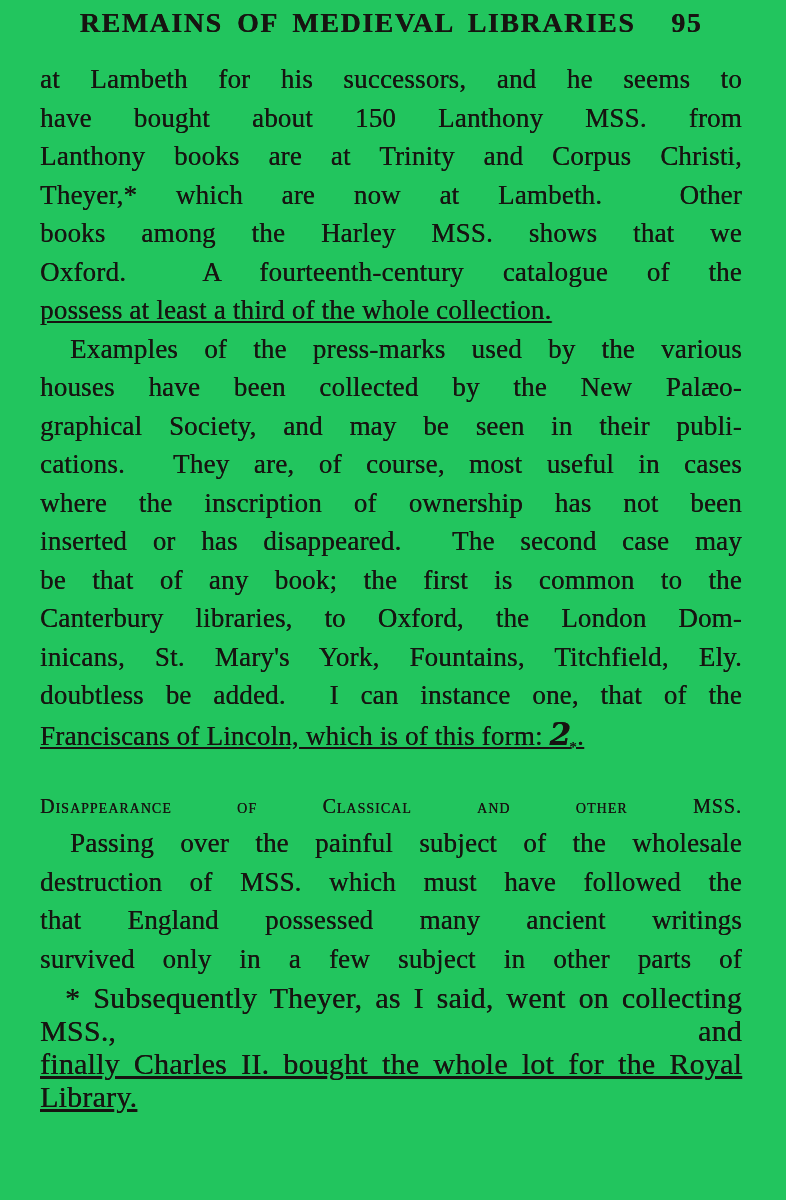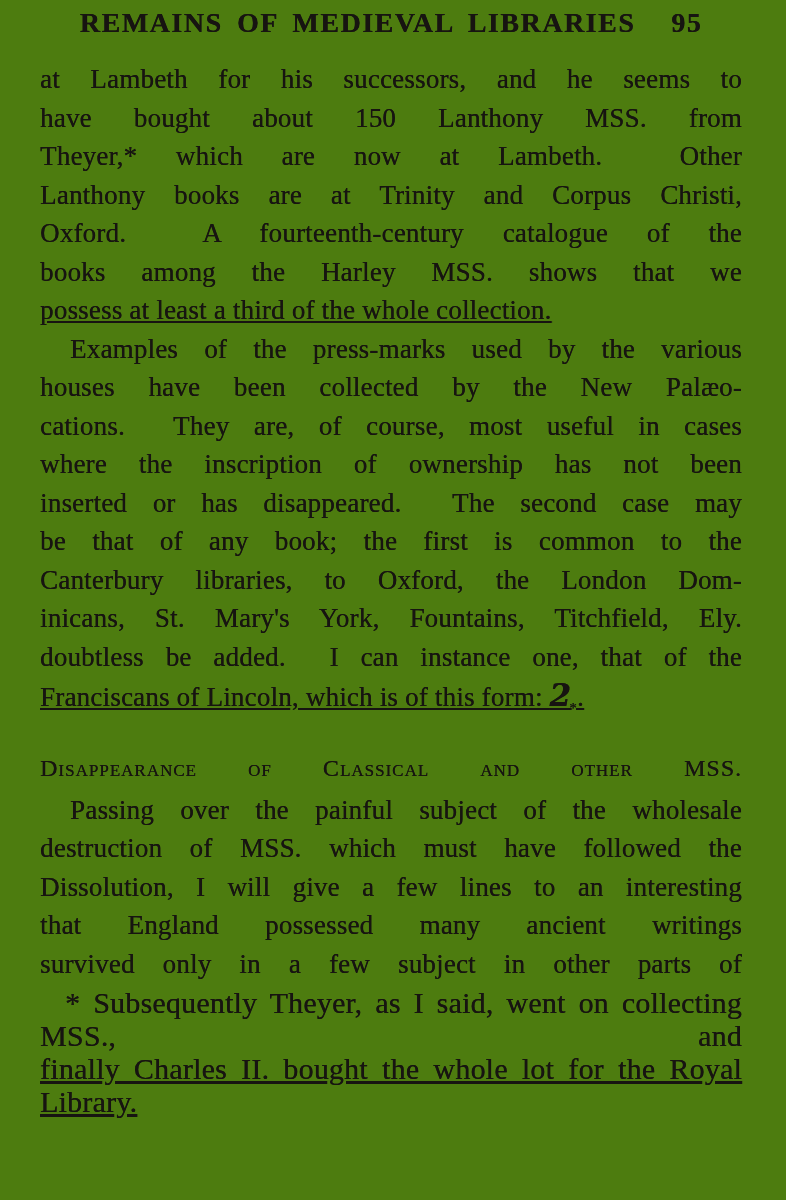--- a/index.html
+++ b/index.html
@@ -5,21 +5,21 @@
   html, body { margin: 0; padding: 0; }
   body {
     width: 786px; height: 1200px;
     background: #ffffff;
     font-family: "Liberation Serif", "DejaVu Serif", serif;
   }
   .page {
     box-sizing: border-box;
     width: 786px; height: 1200px;
     padding: 6px 44px 0 40px;
-    background: #4d7c0f;
+    background: #22c55e;
     color: #171411;
     overflow: hidden;
     text-shadow: 0.25px 0 0 currentColor; 
   }
   .running-header {
     display: flex;
     justify-content: center;
     align-items: baseline;
     gap: 36px;
     font-weight: 700;
@@ -35,29 +35,29 @@
     line-height: 38.5px;
     letter-spacing: 0.2px;
     text-align: justify;
     text-align-last: justify;
     white-space: normal;
   }
   .line.para-end { text-align-last: left; text-decoration: underline; }
   .line.indent { text-indent: 30px; }
   .section-heading {
     font-variant: small-caps;
-    font-size: 24px;
+    font-size: 20px;
     line-height: 36px;
     letter-spacing: 1px;
     margin-top: 22px;
     margin-bottom: 0;
     text-align: justify;
     text-align-last: justify;
   }
-  .para-after-heading { margin-top: 5px; }
+  .para-after-heading { }
   .footnote { margin-top: 3px; }
   .footnote .line {
     font-size: 30px;
     line-height: 33px;
   }
   .footnote .line.indent { text-indent: 25px; }
   .pressmark { white-space: nowrap; }
   .pm-glyph {
     font-family: "DejaVu Serif", "Liberation Serif", serif;
     font-style: italic;
@@ -78,46 +78,46 @@
   <div class="running-header">
     <span>REMAINS OF MEDIEVAL LIBRARIES</span>
     <span>95</span>
   </div>
 
   <div class="body-text">
 
     <div class="paragraph">
         <div class="line">at Lambeth for his successors, and he seems to</div>
         <div class="line">have bought about 150 Lanthony MSS. from</div>
+        <div class="line">Lanthony books are at Trinity and Corpus Christi,</div>
         <div class="line">Theyer,* which are now at Lambeth.&nbsp; Other</div>
-        <div class="line">Lanthony books are at Trinity and Corpus Christi,</div>
+        <div class="line">books among the Harley MSS. shows that we</div>
         <div class="line">Oxford.&nbsp; A fourteenth-century catalogue of the</div>
-        <div class="line">books among the Harley MSS. shows that we</div>
         <div class="line para-end">possess at least a third of the whole collection.</div>
       </div>
 
     <div class="paragraph">
         <div class="line indent">Examples of the press-marks used by the various</div>
         <div class="line">houses have been collected by the New Palæo-</div>
+        <div class="line">graphical Society, and may be seen in their publi-</div>
         <div class="line">cations.&nbsp; They are, of course, most useful in cases</div>
         <div class="line">where the inscription of ownership has not been</div>
         <div class="line">inserted or has disappeared.&nbsp; The second case may</div>
         <div class="line">be that of any book; the first is common to the</div>
         <div class="line">Canterbury libraries, to Oxford, the London Dom-</div>
         <div class="line">inicans, St. Mary's York, Fountains, Titchfield, Ely.</div>
         <div class="line">doubtless be added.&nbsp; I can instance one, that of the</div>
         <div class="line para-end">Franciscans of Lincoln, which is of this form: <span class="pressmark"><span class="pm-glyph">2</span><span class="pm-sub">*</span></span>.</div>
       </div>
 
     <div class="section-heading">Disappearance of Classical and other MSS.</div>
 
     <div class="paragraph para-after-heading">
         <div class="line indent">Passing over the painful subject of the wholesale</div>
         <div class="line">destruction of MSS. which must have followed the</div>
-        <div class="line">Dissolution, I will give a few lines to an interesting</div>
         <div class="line">that England possessed many ancient writings</div>
         <div class="line">survived only in a few subject in other parts of</div>
       </div>
 
     <div class="paragraph footnote">
         <div class="line indent">* Subsequently Theyer, as I said, went on collecting MSS., and</div>
         <div class="line para-end">finally Charles II. bought the whole lot for the Royal Library.</div>
       </div>
 
   </div>

